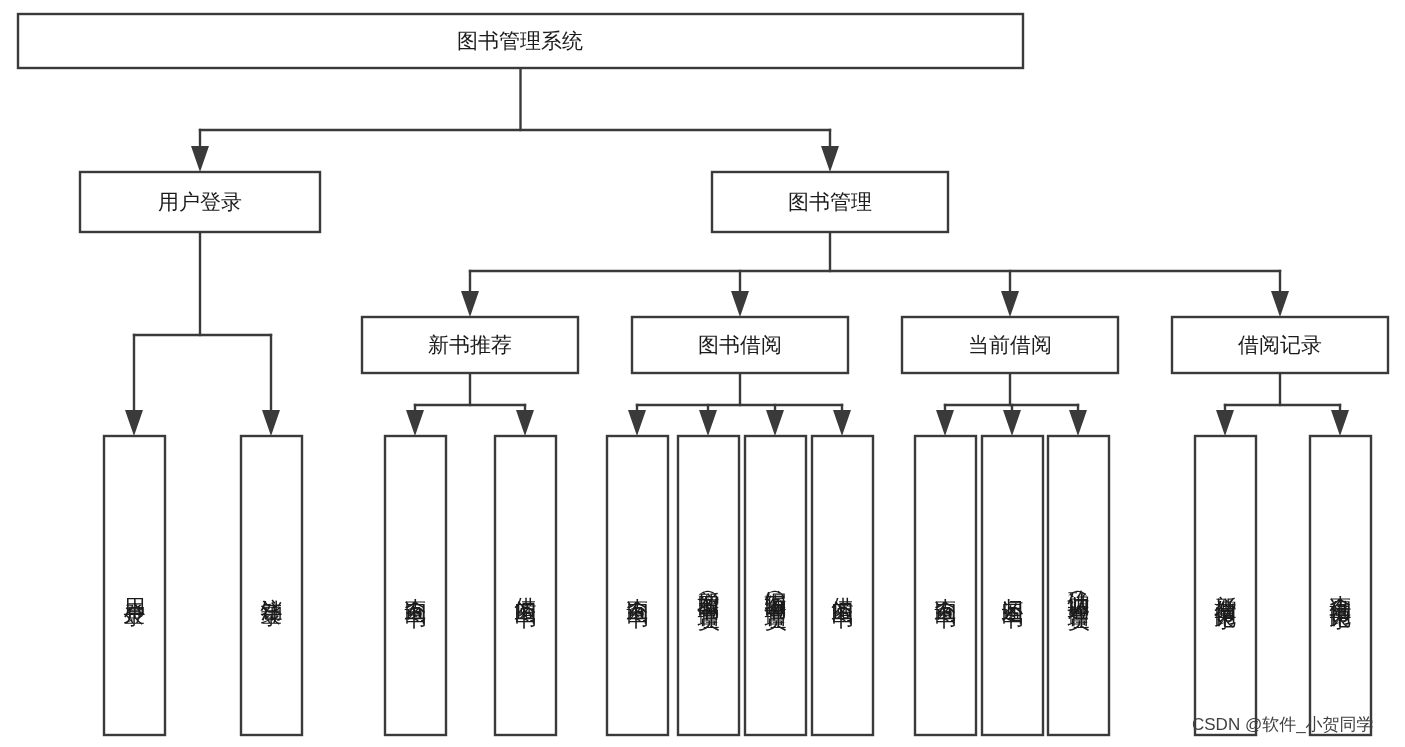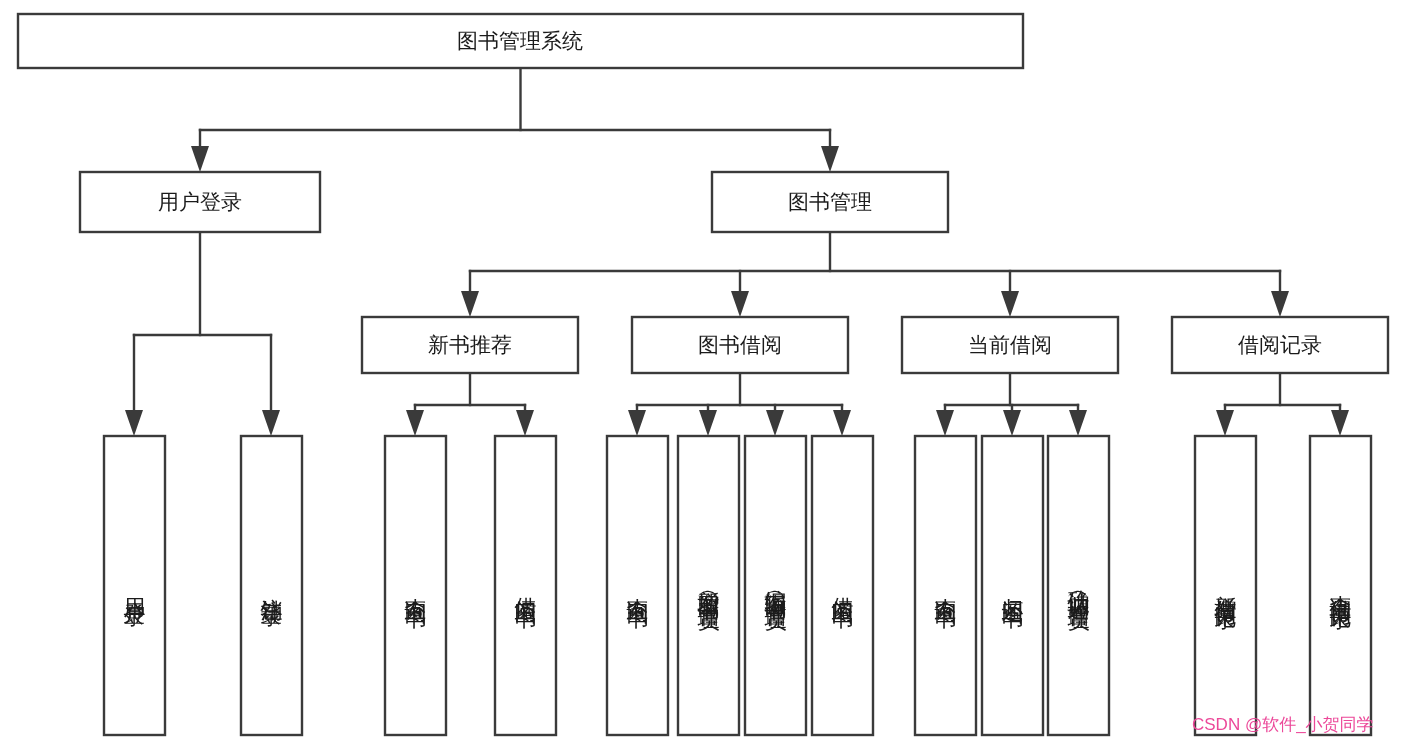--- a/index.html
+++ b/index.html
@@ -36,21 +36,21 @@
     width:100%;height:100%;
     display:flex;
     align-items:center;
     justify-content:center;
   }
   #watermark{
     position:absolute;
     left:1192px;top:713px;
     font-family:"Liberation Sans","DejaVu Sans",sans-serif;
     font-size:17px;
-    color:#ec4899;
+    color:#404040;
     white-space:nowrap;
     pointer-events:none;
   }
 </style>
 </head>
 <body>
 
 <svg id="diagram" viewBox="0 0 1405 747" xmlns="http://www.w3.org/2000/svg">
 
   <defs>

